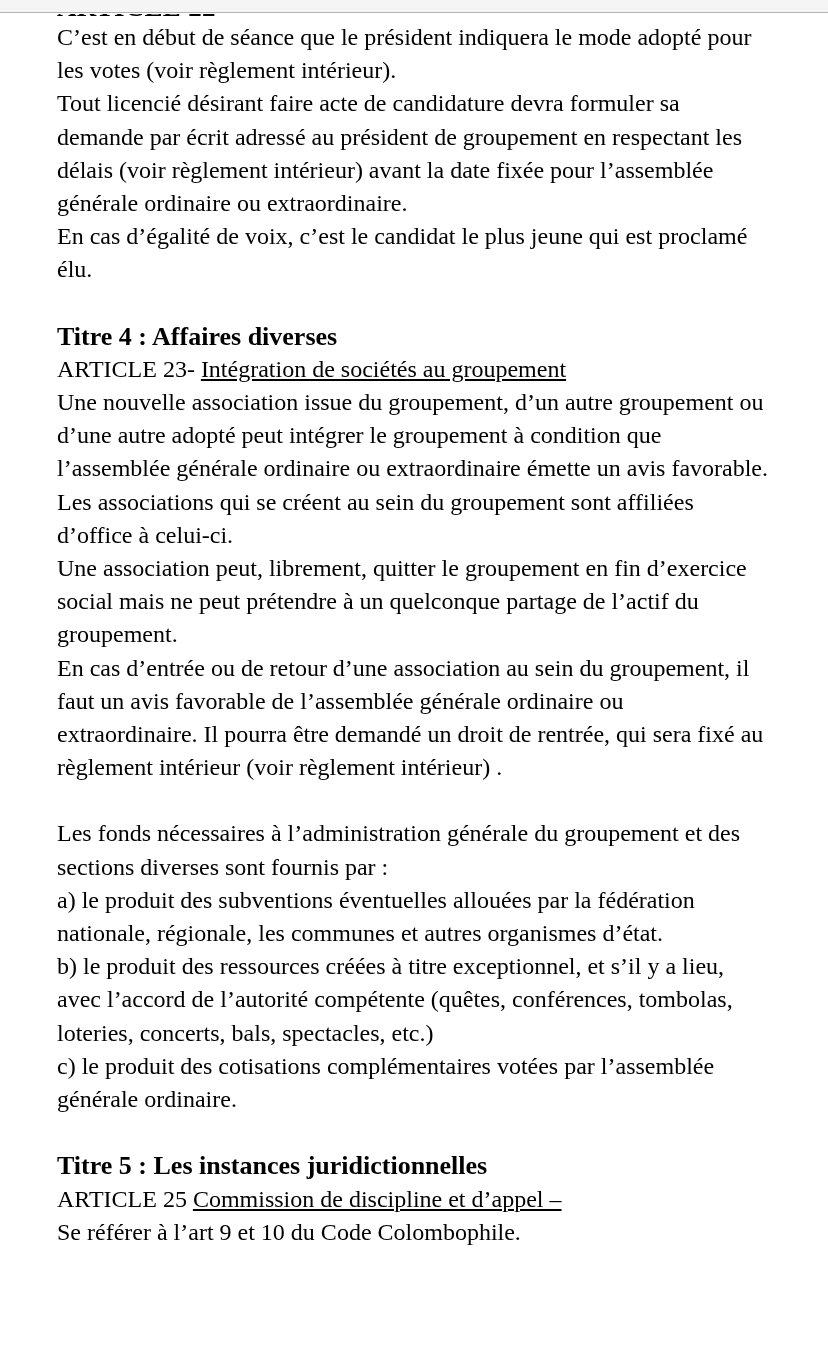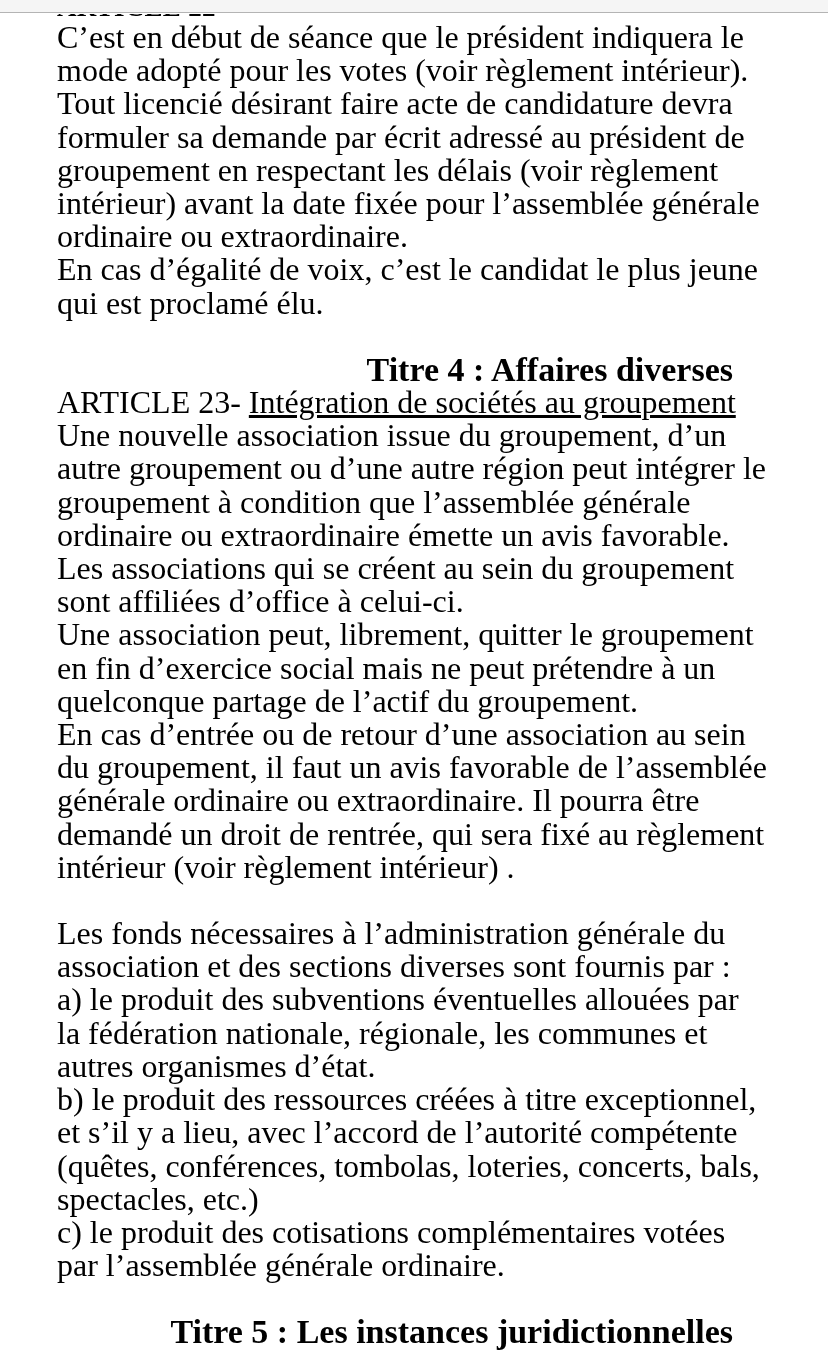--- a/index.html
+++ b/index.html
@@ -54,33 +54,33 @@
     left: 0;
     width: 828px;
   }
   .col {
     margin-left: 57px;
     width: 712px;
   }
 
   p.para {
     margin: 0;
-    font-size: 32px;
+    font-size: 24px;
     line-height: 33.2px;
     text-align: left;
     word-spacing: 0px;
     -webkit-font-smoothing: antialiased;
   }
 
   h2.titre {
     margin: 0;
-    font-size: 34px;
+    font-size: 26px;
     line-height: 33.2px;
     font-weight: bold;
-    text-align: right;
+    text-align: left;
     padding-right: 36px;
   }
 
   .spacer {
     height: 33px;
   }
 
   .art-label {
     font-weight: normal;
   }
@@ -104,34 +104,35 @@
     <p class="para">C’est en début de séance que le président indiquera le mode adopté pour les votes (voir règlement intérieur).</p>
     <p class="para">Tout licencié désirant faire acte de candidature devra formuler sa demande par écrit adressé au président de groupement en respectant les délais (voir règlement intérieur) avant la date fixée pour l’assemblée générale ordinaire ou extraordinaire.</p>
     <p class="para">En cas d’égalité de voix, c’est le candidat le plus jeune qui est proclamé élu.</p>
 
     <div class="spacer"></div>
 
     <h2 class="titre">Titre 4 : Affaires diverses</h2>
 
     <p class="para"><span class="art-label">ARTICLE 23-</span><span> </span><span class="art-title">Intégration de sociétés au groupement</span></p>
 
-    <p class="para">Une nouvelle association issue du groupement, d’un autre groupement ou d’une autre région peut intégrer le groupement à condition que l’assemblée générale ordinaire ou extraordinaire émette un avis favorable.</p>
+    <p class="para">Une nouvelle association issue du groupement, d’un autre groupement ou d’une autre adopté peut intégrer le groupement à condition que l’assemblée générale ordinaire ou extraordinaire émette un avis favorable.</p>
     <p class="para">Les associations qui se créent au sein du groupement sont affiliées d’office à celui-ci.</p>
     <p class="para">Une association peut, librement, quitter le groupement en fin d’exercice social mais ne peut prétendre à un quelconque partage de l’actif du groupement.</p>
     <p class="para">En cas d’entrée ou de retour d’une association au sein du groupement, il faut un avis favorable de l’assemblée générale ordinaire ou extraordinaire. Il pourra être demandé un droit de rentrée, qui sera fixé au règlement intérieur (voir règlement intérieur) .</p>
 
     <div class="spacer"></div>
 
 
-    <p class="para">Les fonds nécessaires à l’administration générale du association et des sections diverses sont fournis par :</p>
+    <p class="para">Les fonds nécessaires à l’administration générale du groupement et des sections diverses sont fournis par :</p>
     <p class="para">a) le produit des subventions éventuelles allouées par la fédération nationale, régionale, les communes et autres organismes d’état.</p>
     <p class="para">b) le produit des ressources créées à titre exceptionnel, et s’il y a lieu, avec l’accord de l’autorité compétente (quêtes, conférences, tombolas, loteries, concerts, bals, spectacles, etc.)</p>
     <p class="para">c) le produit des cotisations complémentaires votées par l’assemblée générale ordinaire.</p>
 
     <div class="spacer"></div>
 
     <h2 class="titre">Titre 5 : Les instances juridictionnelles</h2>
 
+    <p class="para"><span class="art-label">ARTICLE 25</span><span> </span><span class="art-title">Commission de discipline et d’appel –</span></p>
 
     <p class="para">Se référer à l’art 9 et 10 du Code Colombophile.</p>
 
   </div>
 </div>
 
 </body></html>

